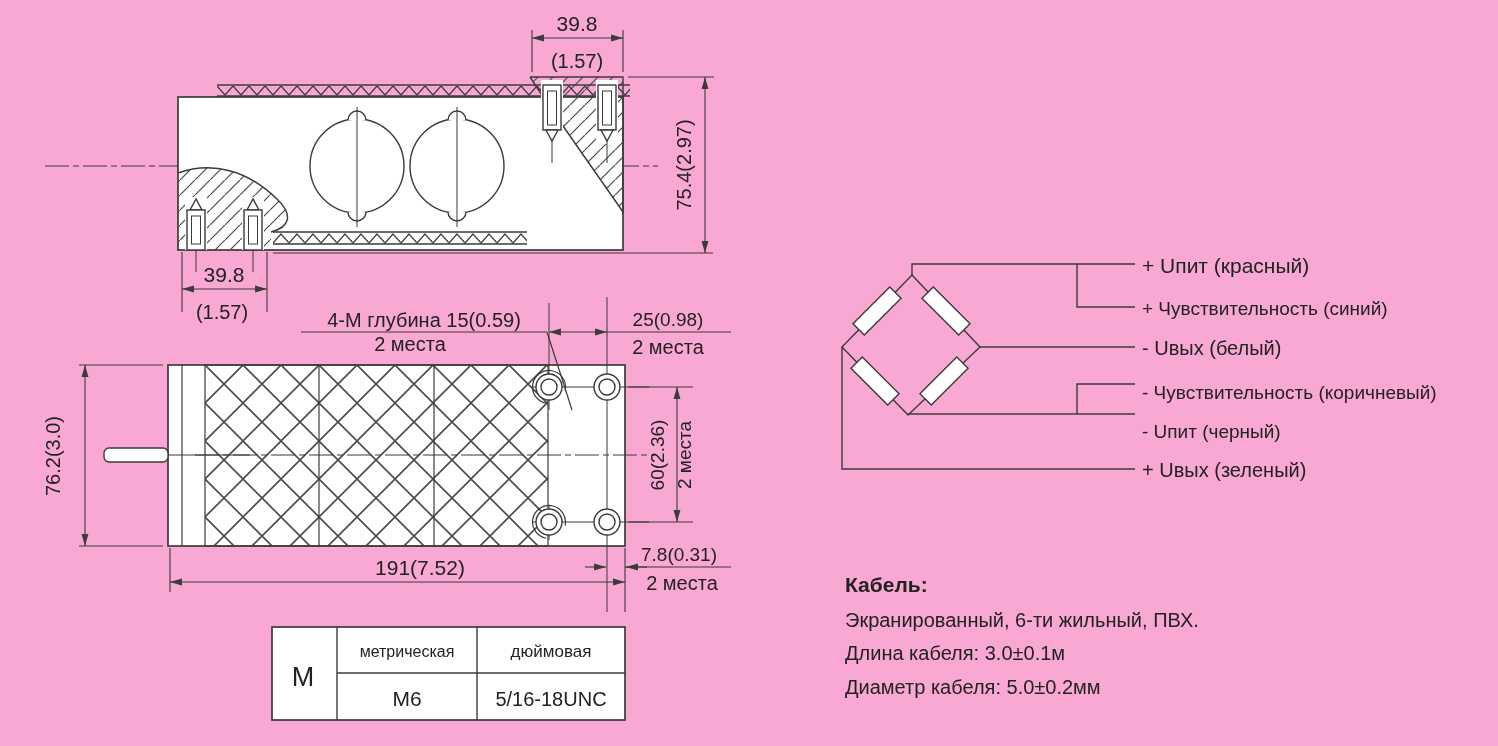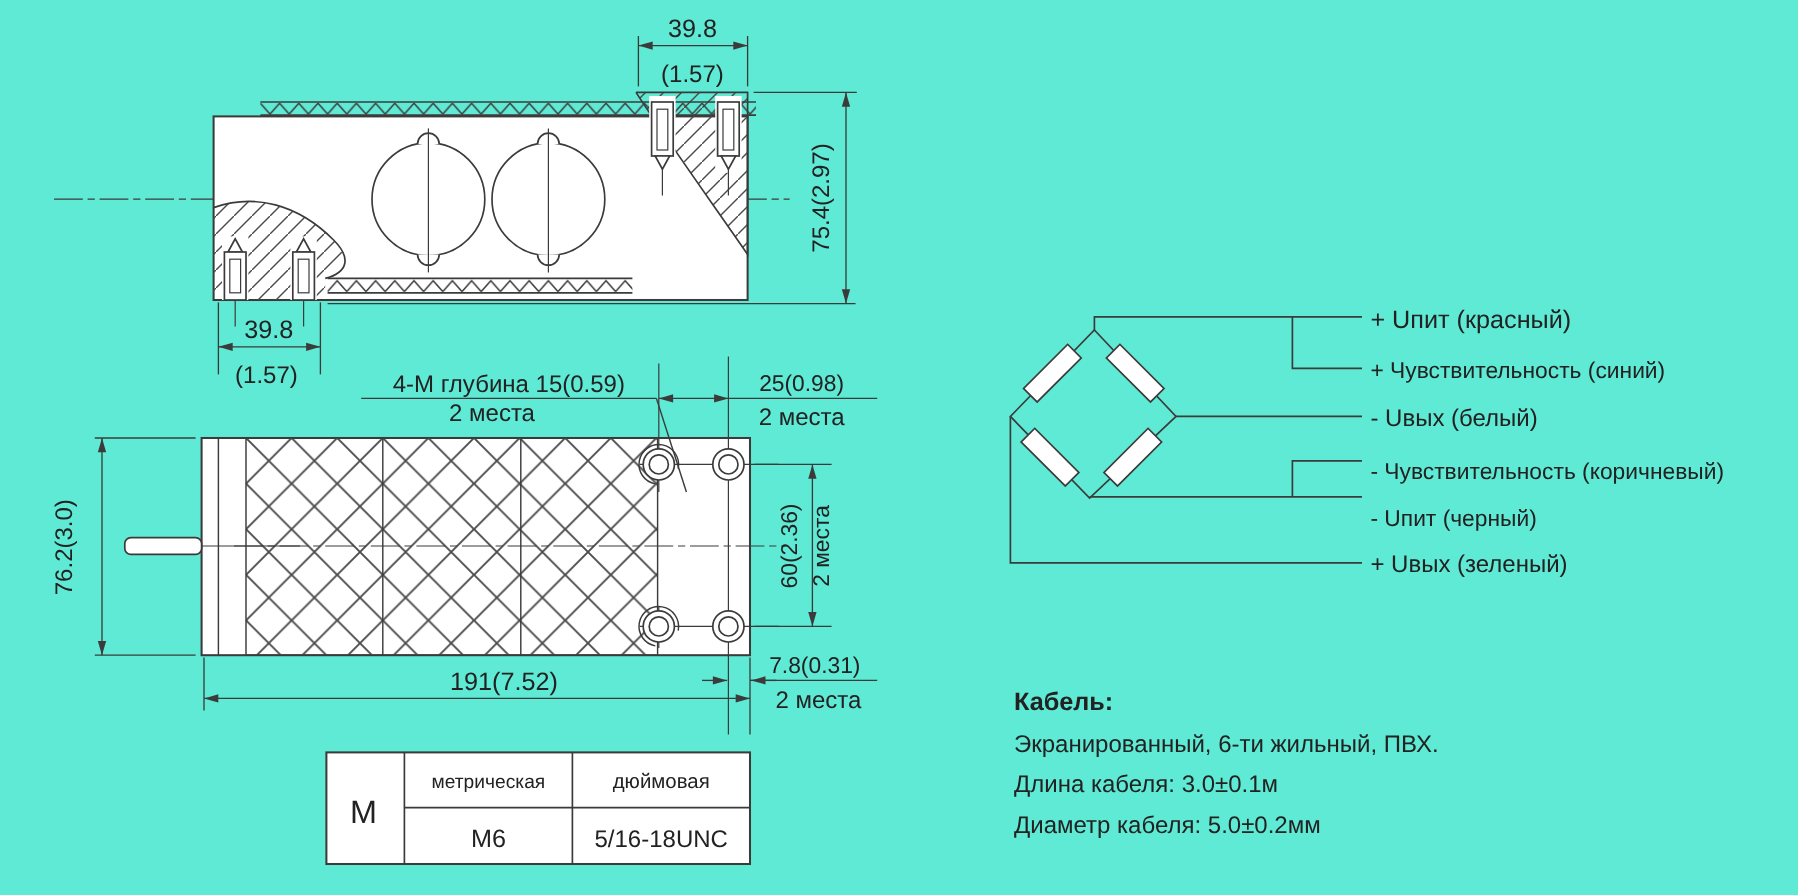--- a/index.html
+++ b/index.html
@@ -1,16 +1,16 @@
 <!DOCTYPE html>
 <html><head>
 <meta charset="utf-8">
 <style>
   html,body{margin:0;padding:0;background:#fff;}
-  #stage{position:relative;width:1498px;height:746px;background:#5eead4;overflow:hidden;
+  #stage{position:relative;width:1498px;height:746px;background:#f9a8d4;overflow:hidden;
          font-family:"Liberation Sans", sans-serif;}
   svg text{font-family:"Liberation Sans", sans-serif;fill:#222;}
   .t16{font-size:16px}.t17{font-size:17px}.t19{font-size:19px}.t20{font-size:20px}
   .t21{font-size:21px}.t27{font-size:27px}
   .mid{text-anchor:middle}
   .bold{font-weight:bold}
   .ln{stroke:#3b3b3b;fill:none}
   .w1{stroke-width:1}.w11{stroke-width:1.1}.w12{stroke-width:1.2}
   .w14{stroke-width:1.4}.w17{stroke-width:1.7}
   .wh{fill:#ffffff}

